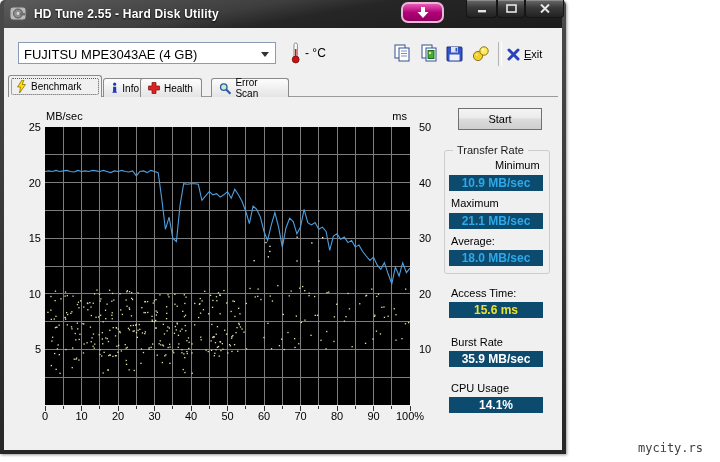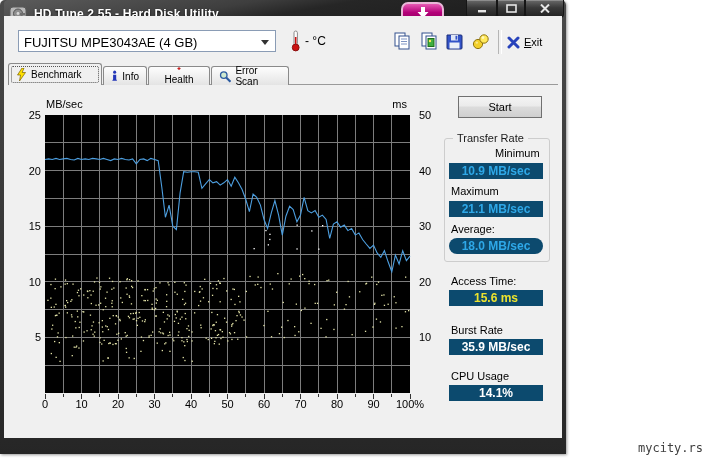--- a/index.html
+++ b/index.html
@@ -1,21 +1,21 @@
 <!DOCTYPE html>
 <html><head>
 <meta charset="utf-8">
 <style>
   html,body{margin:0;padding:0;}
   body{width:720px;height:462px;background:#ffffff;position:relative;overflow:hidden;
        font-family:"Liberation Sans","DejaVu Sans",sans-serif;font-size:11px;color:#000;}
   .window{position:absolute;left:0;top:0;width:566px;height:454px;box-sizing:border-box;
           background:linear-gradient(#4a4a4a,#262626);padding:0 4px 4px 4px;
           border-radius:5px 5px 0 0;box-shadow:1px 1px 3px rgba(0,0,0,.4);}
-  .titlebar{position:relative;height:16px;
+  .titlebar{position:relative;height:28px;
             background:linear-gradient(170deg,#5c5c5c 0%,#3e3e3e 40%,#262626 55%,#1c1c1c 100%);
             border-radius:4px 4px 0 0;}
   .title-icon{position:absolute;left:5px;top:5px;width:19px;height:17px;}
   .window-title{position:absolute;left:30px;top:7px;color:#fff;font-weight:bold;font-size:12px;
                 text-shadow:0 1px 2px #000;letter-spacing:.2px;}
   .dl-badge{position:absolute;left:397px;top:2px;width:39px;height:17px;border:2px solid #e9b7d8;
             border-radius:7px;background:linear-gradient(#e85ab4,#b40079 50%,#90005f);
             display:flex;align-items:center;justify-content:center;cursor:pointer;}
   .winbtn{position:absolute;top:0;height:17px;border:1px solid #151515;border-top:none;
           border-radius:0 0 4px 4px;background:linear-gradient(#6a6a6a,#3a3a3a 45%,#222);
@@ -38,21 +38,21 @@
   .exit-label::first-letter{text-decoration:underline;}
   
   .tabline{position:absolute;left:4px;top:68px;width:550px;height:1px;background:#9a9a9a;}
   .tab{position:absolute;box-sizing:border-box;border:1px solid #8a8a8a;border-bottom:none;
        border-radius:3px 3px 0 0;background:linear-gradient(#fdfdfd,#e4e4e4);
        display:flex;align-items:center;gap:4px;padding:0 7px;cursor:pointer;font-size:10px;}
   .tab.inactive{top:50px;height:19px;}
   .tab.active{top:47px;height:22px;background:#f0f0f0;z-index:2;}
   .tab.active .focusdots{position:absolute;inset:2px;border:1px dotted #555;border-radius:2px;}
   .tab-bench{left:4px;width:94px;} .tab-info{left:99px;width:44px;}
-  .tab-health{left:144px;width:62px;flex-direction:column;} .tab-error{left:207px;width:78px;}
+  .tab-health{left:136px;width:62px;} .tab-error{left:207px;width:78px;}
   
   .chart{position:absolute;left:0px;top:72px;}
   .ax{font:11px "Liberation Sans","DejaVu Sans",sans-serif;fill:#000;}
   
   .start{position:absolute;left:454px;top:80px;width:84px;height:22px;box-sizing:border-box;
          border:1px solid #707070;border-radius:0;font-size:11px;cursor:pointer;
          background:linear-gradient(#f4f4f4,#ebebeb 45%,#dcdcdc 50%,#cfcfcf);
          display:flex;align-items:center;justify-content:center;}
   .group{position:absolute;left:440px;top:122px;width:106px;height:124px;box-sizing:border-box;
          border:1px solid #cdcdcd;border-radius:3px;}
@@ -663,21 +663,21 @@
     <div class="group"></div>
     <span class="group-label">Transfer Rate</span>
 
     <span class="rlabel" style="top:131px;margin-left:44px;">Minimum</span>
     <div class="vbox" style="top: 147px; color: rgb(46, 168, 232);">10.9 MB/sec</div>
 
     <span class="rlabel" style="top:169px;">Maximum</span>
     <div class="vbox" style="top: 185px; color: rgb(46, 168, 232);">21.1 MB/sec</div>
 
     <span class="rlabel" style="top:207px;">Average:</span>
-    <div class="vbox" style="top: 222px; color: rgb(46, 168, 232); border-radius: 8px;">18.0 MB/sec</div>
+    <div class="vbox" style="top: 222px; color: rgb(46, 168, 232);">18.0 MB/sec</div>
 
     <span class="rlabel" style="top:259px;">Access Time:</span>
     <div class="vbox" style="top: 274px; color: rgb(236, 227, 46);">15.6 ms</div>
 
     <span class="rlabel" style="top:308px;">Burst Rate</span>
     <div class="vbox" style="top: 323px; color: rgb(255, 255, 255);">35.9 MB/sec</div>
 
     <span class="rlabel" style="top:354px;">CPU Usage</span>
     <div class="vbox" style="top: 369px; color: rgb(255, 255, 255);">14.1%</div>
   </div>

